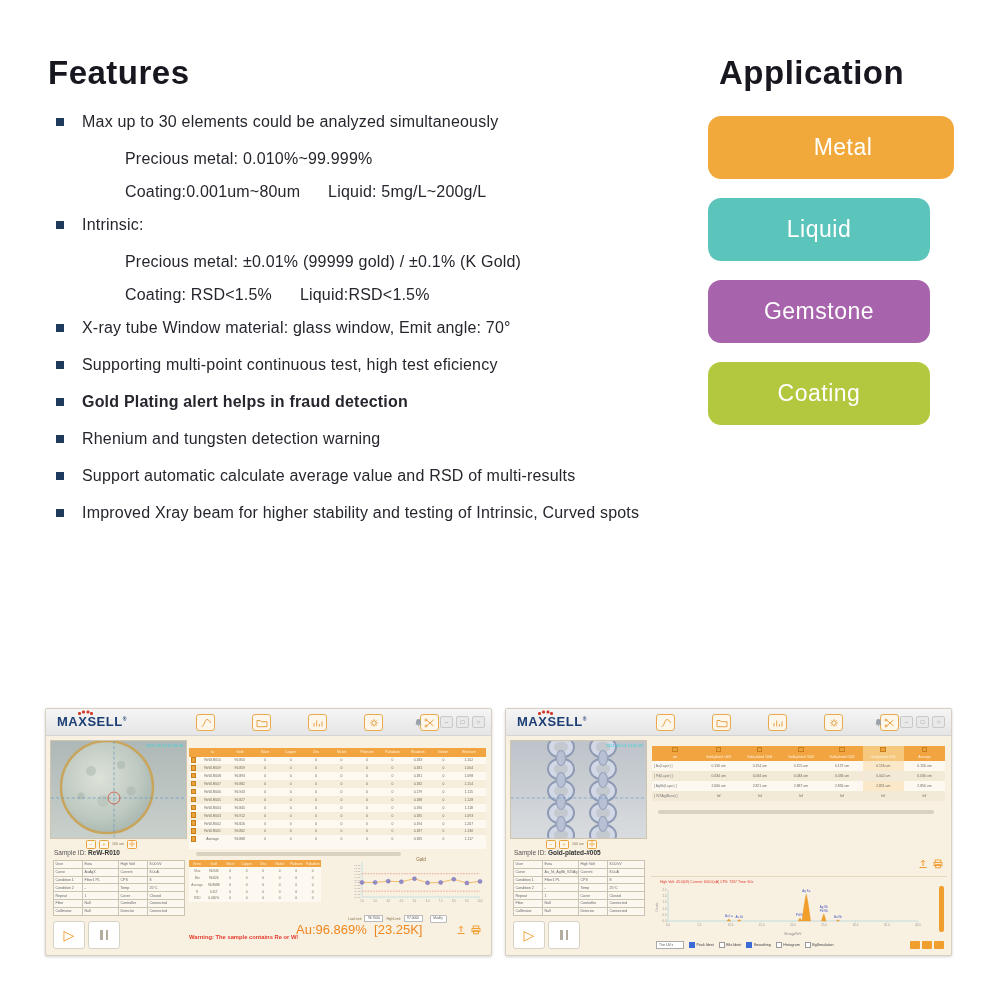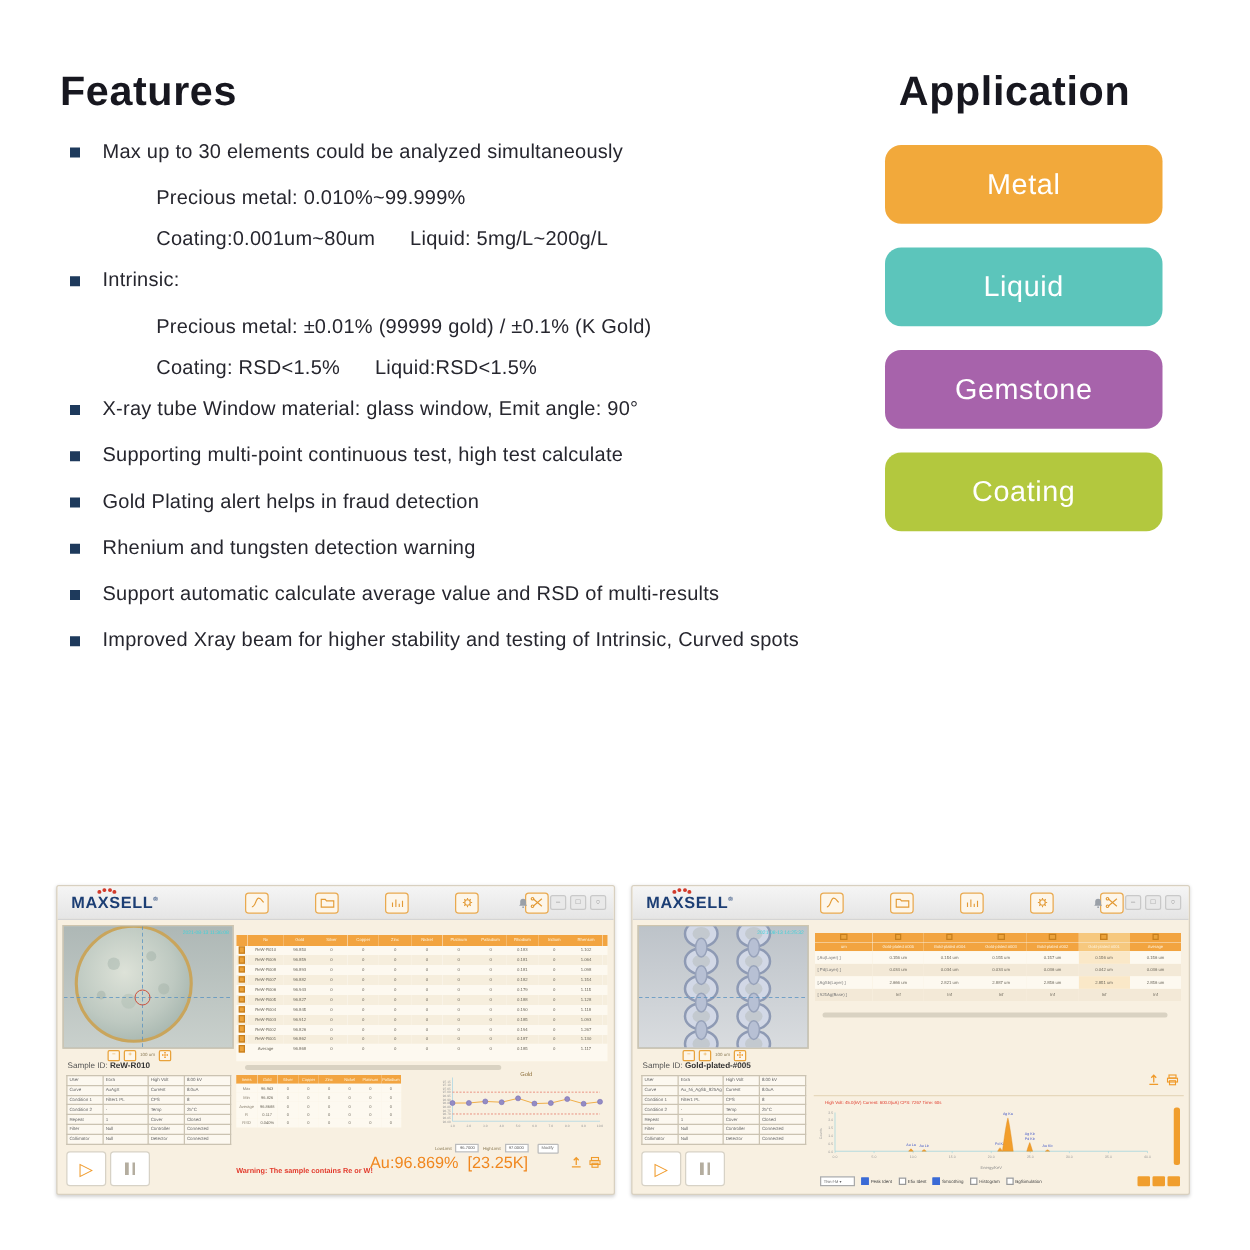--- a/index.html
+++ b/index.html
@@ -6,21 +6,21 @@
   body{width:1000px;height:1000px;position:relative;overflow:hidden;
        font-family:"Liberation Sans",sans-serif;color:#26262e;}
   .sect{position:absolute;margin:0;font-size:33px;font-weight:600;color:#17171f;letter-spacing:.5px;}
   
   #features-list{position:absolute;left:48px;top:110px;width:650px;list-style:none;margin:0;padding:0;}
   .feat{position:relative;padding-left:34px;font-size:16px;letter-spacing:.2px;line-height:24px;
         margin-bottom:13px;white-space:pre-wrap;color:#26262e;}
   .feat::before{content:"";position:absolute;left:8px;top:8px;width:8px;height:8px;background:#1e3a5c;}
   .feat.sub{padding-left:77px;margin-bottom:9px;}
   .feat.sub::before{display:none;}
-  .feat.bold{font-weight:normal;}
+  .feat.bold{font-weight:bold;}
   
   #app-buttons{position:absolute;left:708px;top:116px;width:222px;}
   .app-btn{width:222px;height:63px;border-radius:13px;margin-bottom:19px;color:#fff;font-size:23px;
            display:flex;align-items:center;justify-content:center;letter-spacing:.5px;}
   
   .shot{position:absolute;top:708px;width:445px;height:246px;background:#f8f0e1;border:1px solid #d8d0c0;
         border-radius:2px;box-shadow:0 1px 3px rgba(0,0,0,.18);overflow:hidden;}
   .titlebar{position:absolute;top:0;left:0;right:0;height:26px;background:linear-gradient(#f5f5f5,#e5e5e5);
             border-bottom:1px solid #d4d4d4;}
   .logo{position:absolute;left:11px;top:5px;font-size:13px;font-weight:bold;color:#1c3e74;letter-spacing:.5px;}
@@ -101,31 +101,31 @@
 <body>
 
 <h1 class="sect" style="left:48px;top:54px">Features</h1>
 <ul id="features-list">
     <li class="feat">Max up to 30 elements could be analyzed simultaneously</li>
     <li class="feat sub">Precious metal: 0.010%~99.999%</li>
     <li class="feat sub">Coating:0.001um~80um      Liquid: 5mg/L~200g/L</li>
     <li class="feat">Intrinsic:</li>
     <li class="feat sub">Precious metal: ±0.01% (99999 gold) / ±0.1% (K Gold)</li>
     <li class="feat sub">Coating: RSD&lt;1.5%      Liquid:RSD&lt;1.5%</li>
-    <li class="feat">X-ray tube Window material: glass window, Emit angle: 90°</li>
-    <li class="feat">Supporting multi-point continuous test, high test calculate</li>
+    <li class="feat">X-ray tube Window material: glass window, Emit angle: 70°</li>
+    <li class="feat">Supporting multi-point continuous test, high test eficiency</li>
     <li class="feat bold">Gold Plating alert helps in fraud detection</li>
     <li class="feat">Rhenium and tungsten detection warning</li>
     <li class="feat">Support automatic calculate average value and RSD of multi-results</li>
     <li class="feat">Improved Xray beam for higher stability and testing of Intrinsic, Curved spots</li>
   </ul>
 
 <h1 class="sect" style="left:719px;top:54px">Application</h1>
 <div id="app-buttons">
-    <div class="app-btn" style="background: rgb(242, 169, 59);">Metal</div>
+    <div class="app-btn" style="background: rgb(242, 169, 59); padding-left: 24px;">Metal</div>
     <div class="app-btn" style="background: rgb(92, 197, 187);">Liquid</div>
     <div class="app-btn" style="background: rgb(167, 99, 171);">Gemstone</div>
     <div class="app-btn" style="background: rgb(179, 200, 62);">Coating</div>
   </div>
 
 <div class="shot" id="shot0" style="left:45px">
     <div class="titlebar">
     <div class="logo"><span class="dots"></span>MAXSELL<span class="reg">®</span></div>
     <div class="tools">
         <div class="toolbtn">

